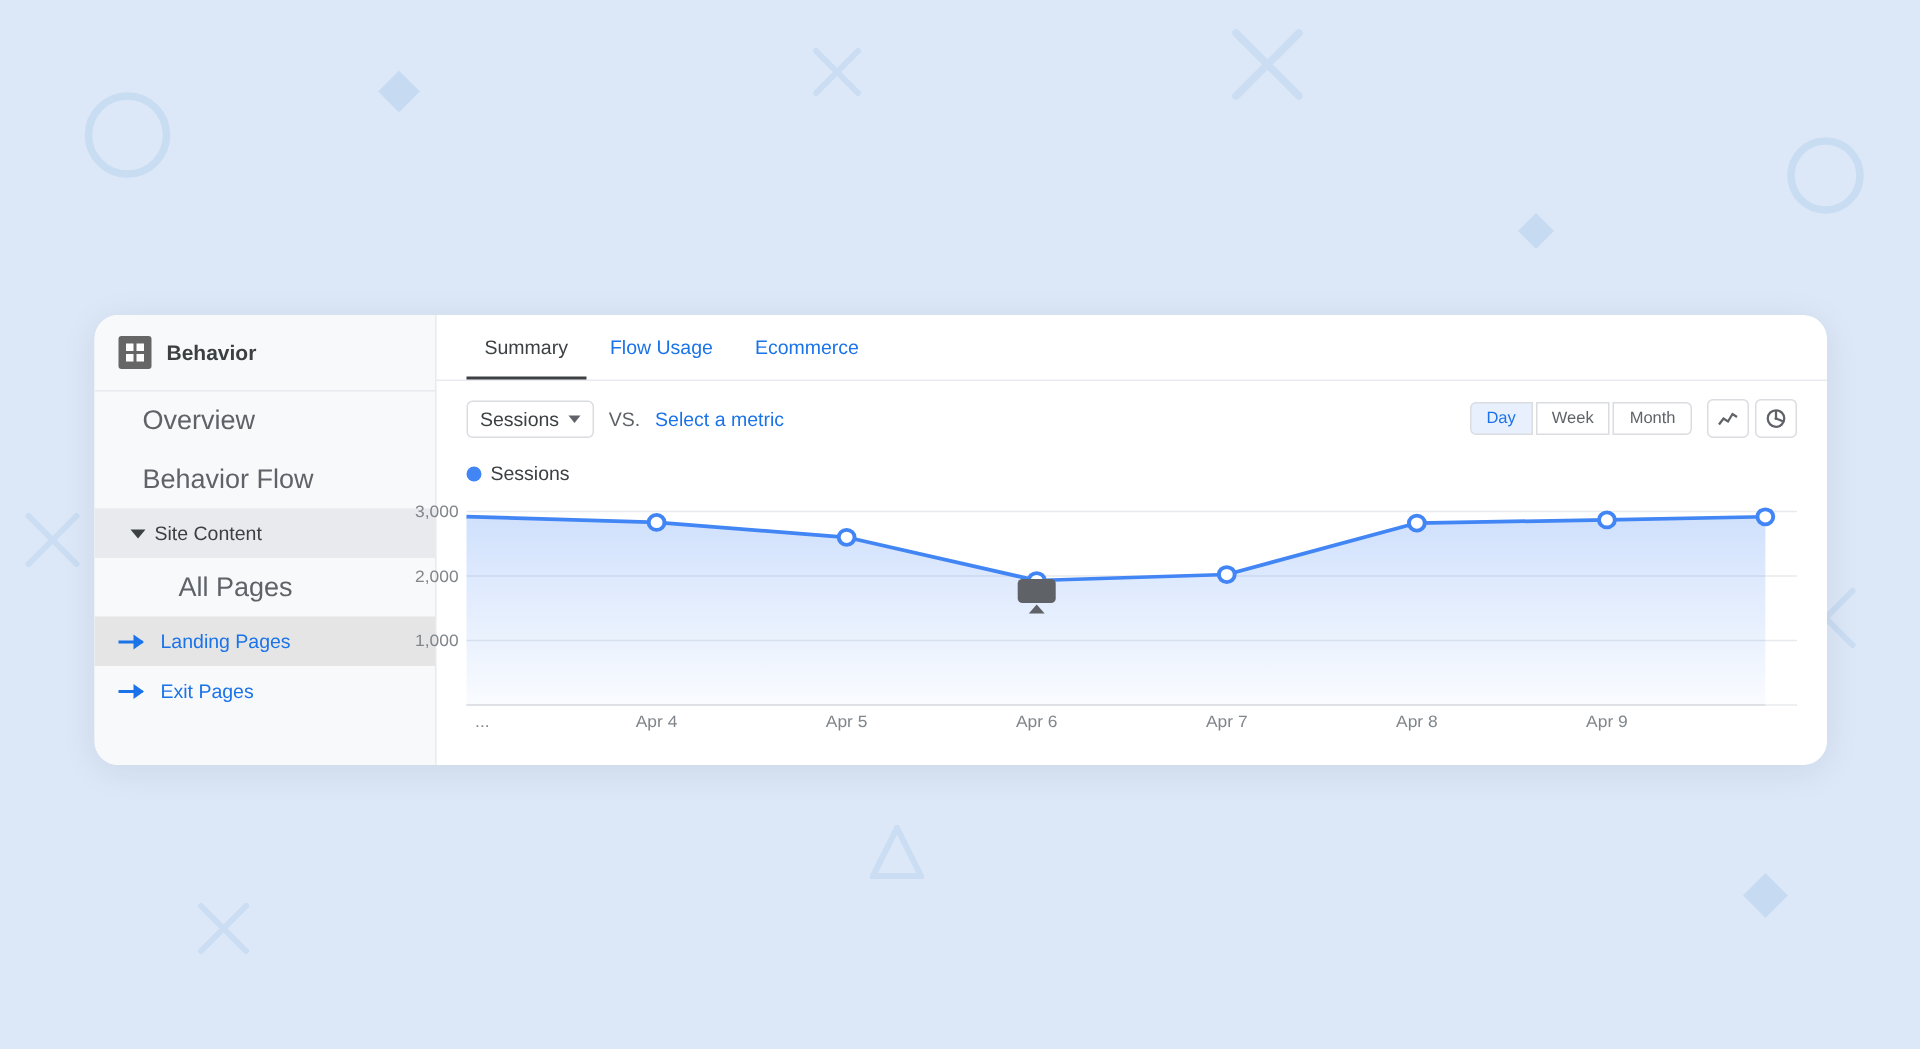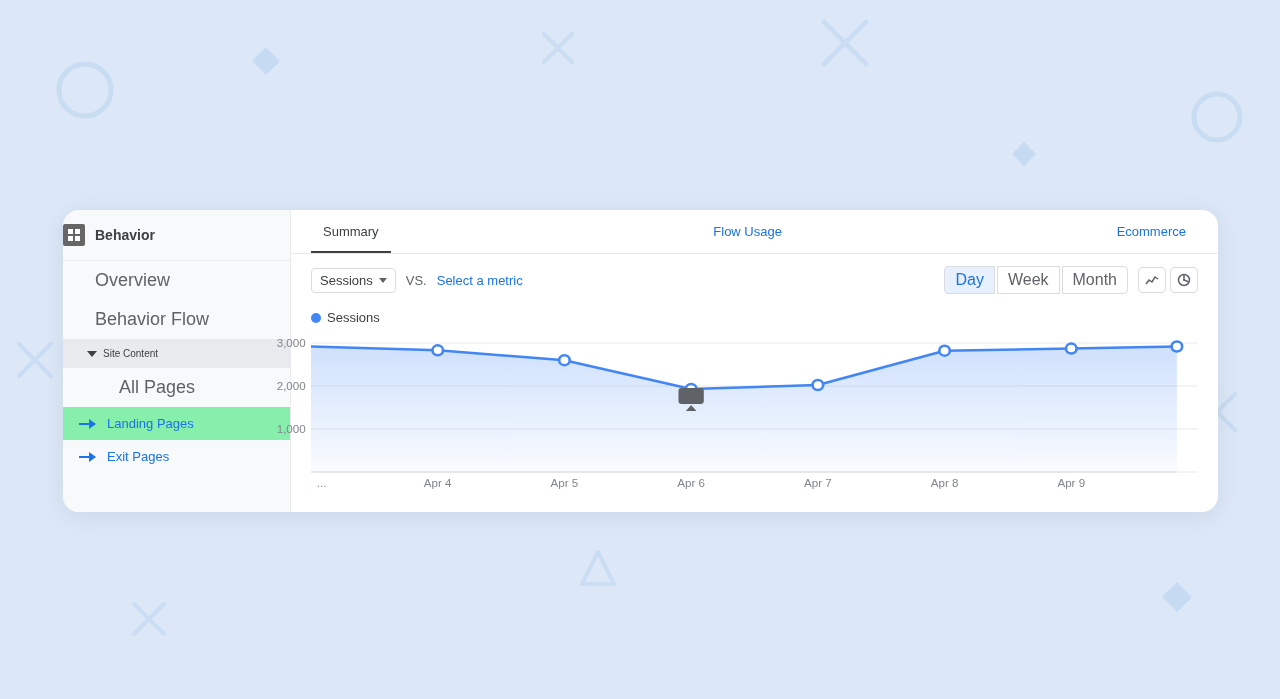--- a/index.html
+++ b/index.html
@@ -41,21 +41,21 @@
       width: 228px;
       min-width: 228px;
       background: #f8f9fa;
       border-right: 1px solid #e8eaed;
       padding: 0;
     }
 
     .sidebar-header {
       display: flex;
       align-items: center;
-      padding: 14px 0;
+      padding: 14px 16px;
       border-bottom: 1px solid #e8eaed;
       gap: 10px;
     }
 
     .sidebar-header-icon {
       width: 22px;
       height: 22px;
       background: #666;
       border-radius: 2px;
       display: flex;
@@ -83,21 +83,21 @@
       font-size: 18px;
     }
 
     .sidebar-section {
       display: flex;
       align-items: center;
       padding: 9px 16px 9px 24px;
       gap: 6px;
       background: #e8eaed;
       color: #3c4043;
-      font-size: 10px;
+      font-size: 13px;
       font-weight: 500;
     }
 
     .sidebar-section .triangle {
       width: 0;
       height: 0;
       border-left: 5px solid transparent;
       border-right: 5px solid transparent;
       border-top: 6px solid #3c4043;
       display: inline-block;
@@ -135,38 +135,37 @@
       right: -1px;
       top: -4px;
       width: 0;
       height: 0;
       border-top: 5px solid transparent;
       border-bottom: 5px solid transparent;
       border-left: 7px solid #1a73e8;
     }
 
     .sidebar-item-active-bg {
-      background: #86efac;
+      background: #e5e5e5;
       border-radius: 0;
     }
 
     
     .main-content {
       flex: 1;
       padding: 0;
     }
 
     
     .tabs {
       display: flex;
       align-items: center;
       padding: 0 20px;
       border-bottom: 1px solid #e8eaed;
       gap: 4px;
-      justify-content: space-between;
     }
 
     .tab {
       padding: 14px 12px 12px;
       font-size: 13px;
       color: #1a73e8;
       cursor: pointer;
       border-bottom: 2px solid transparent;
       text-decoration: none;
     }
@@ -226,21 +225,21 @@
     }
 
     .chart-controls-right {
       display: flex;
       align-items: center;
       gap: 2px;
     }
 
     .time-btn {
       padding: 4px 10px;
-      font-size: 16px;
+      font-size: 11px;
       border: 1px solid #dadce0;
       background: white;
       color: #5f6368;
       cursor: pointer;
     }
 
     .time-btn:first-child { border-radius: 4px 0 0 4px; }
     .time-btn:last-of-type { border-radius: 0 4px 4px 0; }
 
     .time-btn.active {

